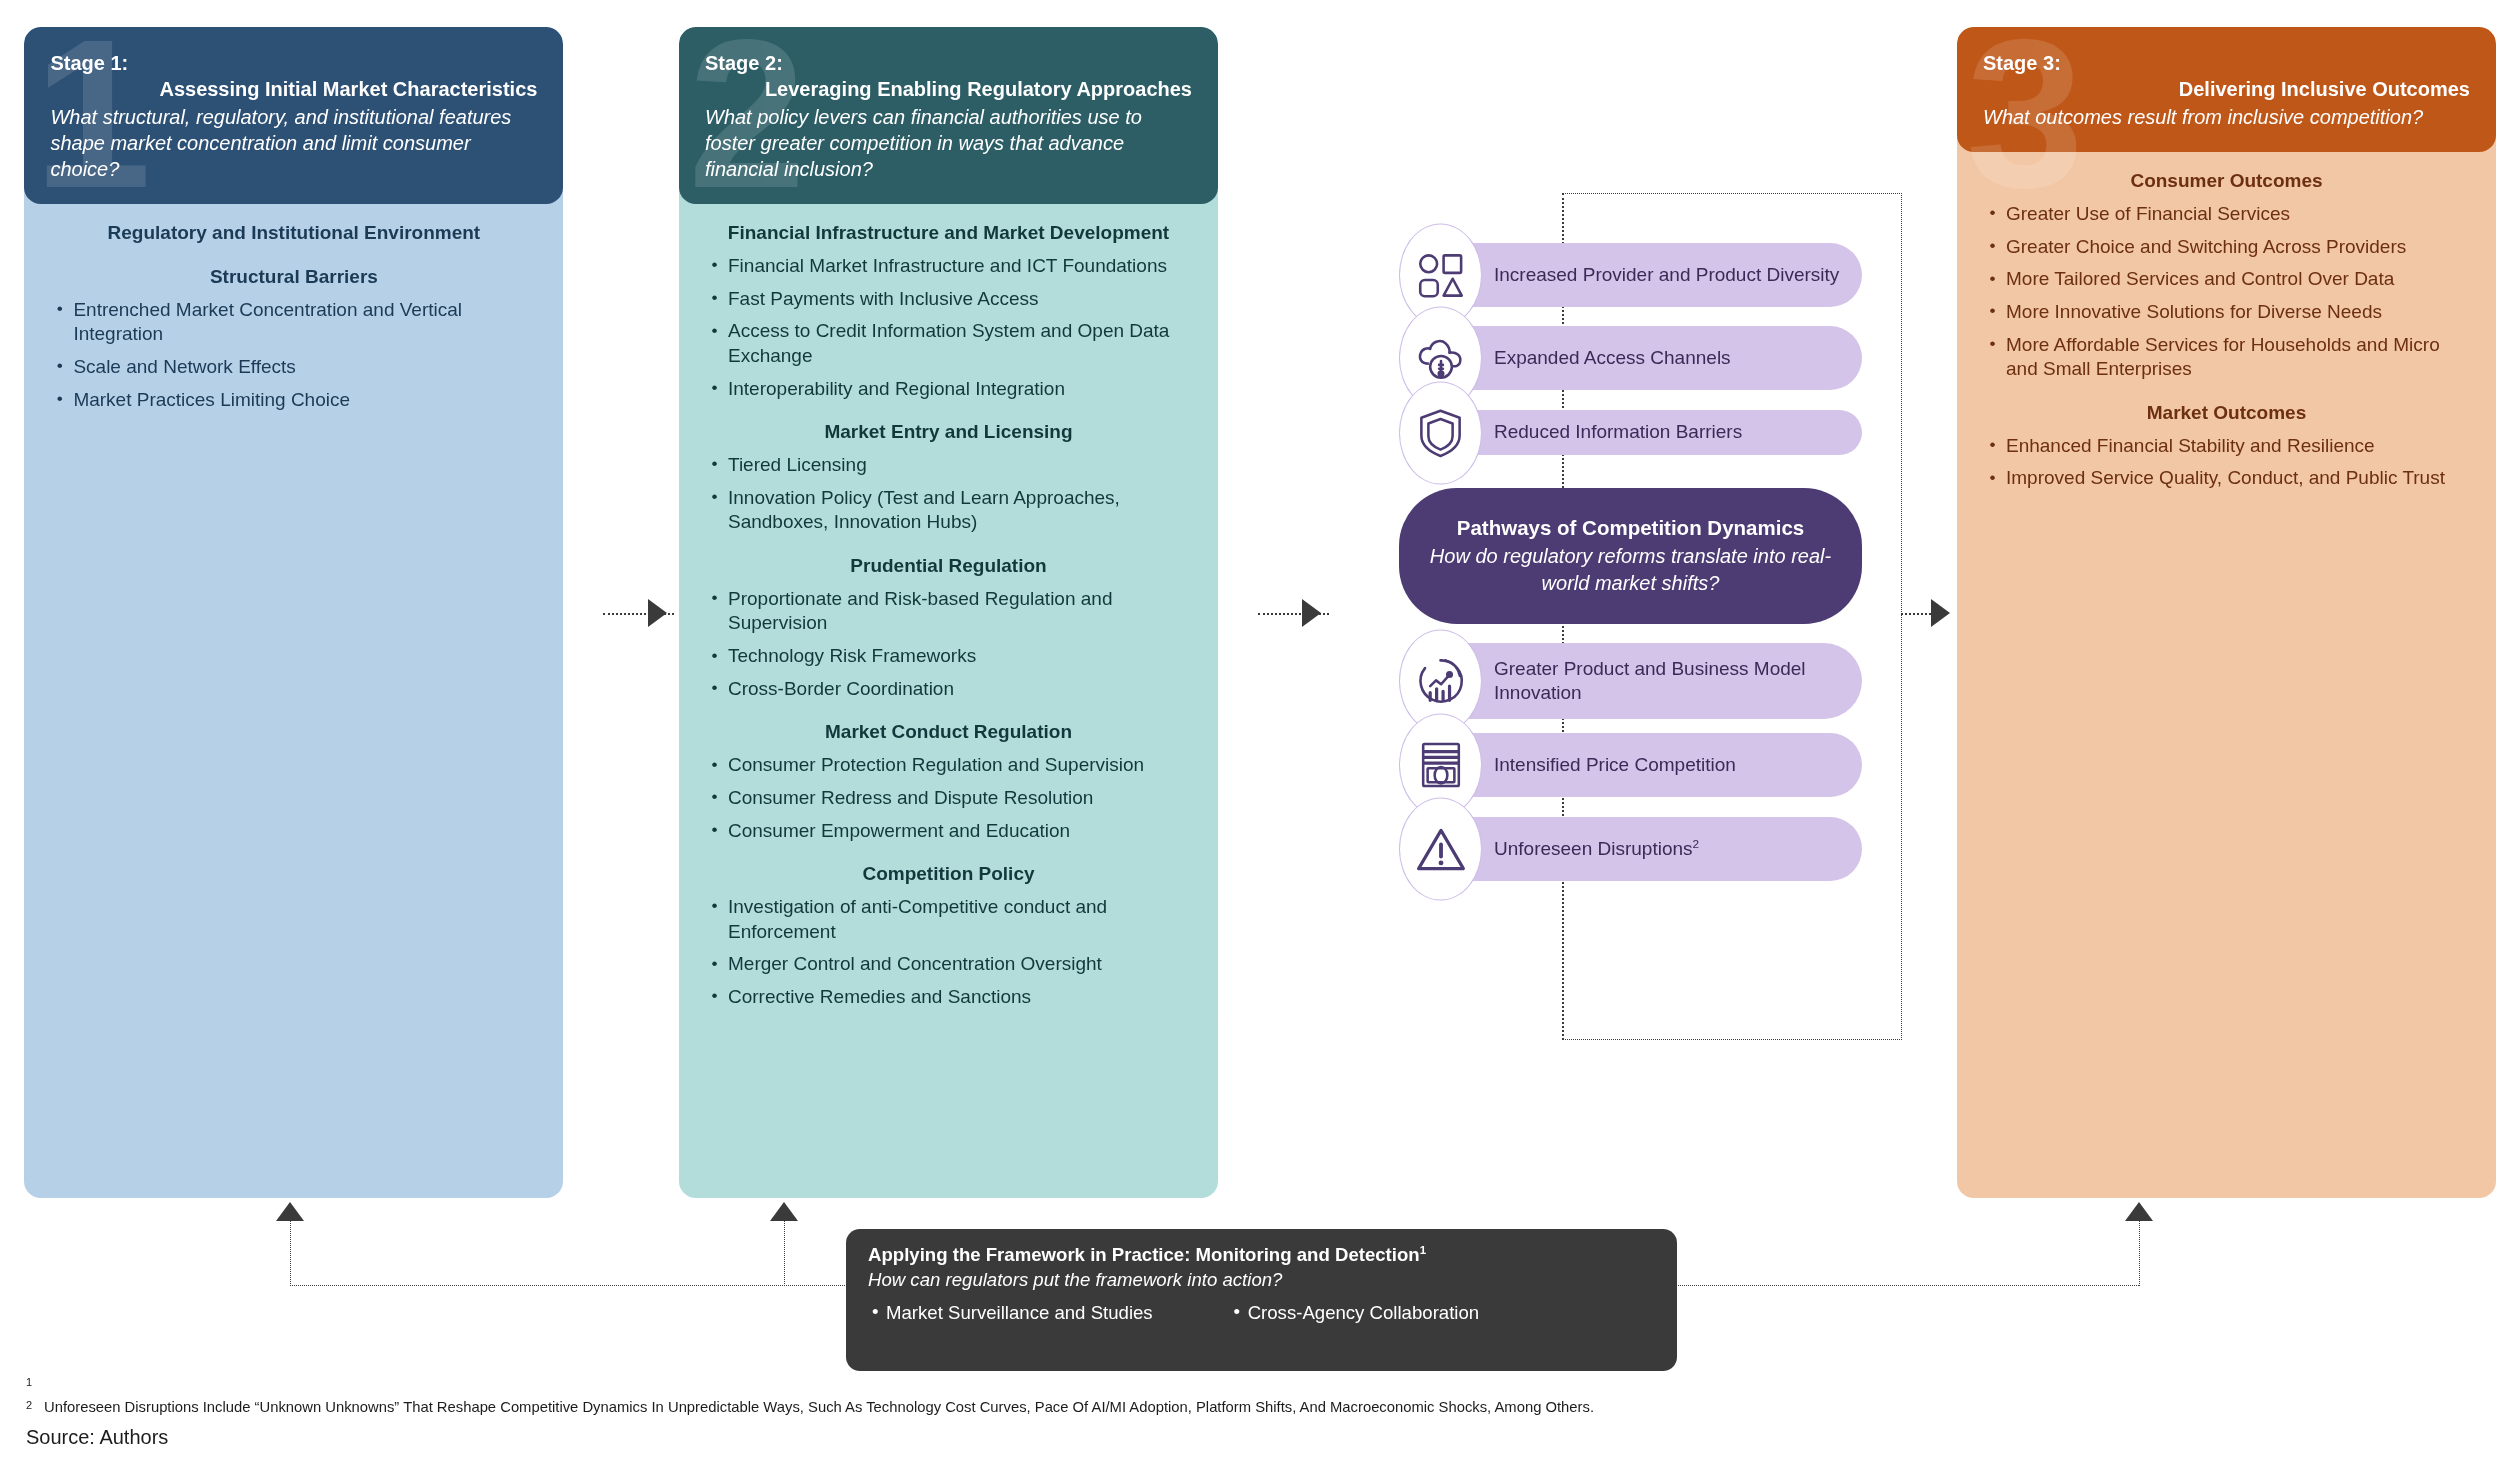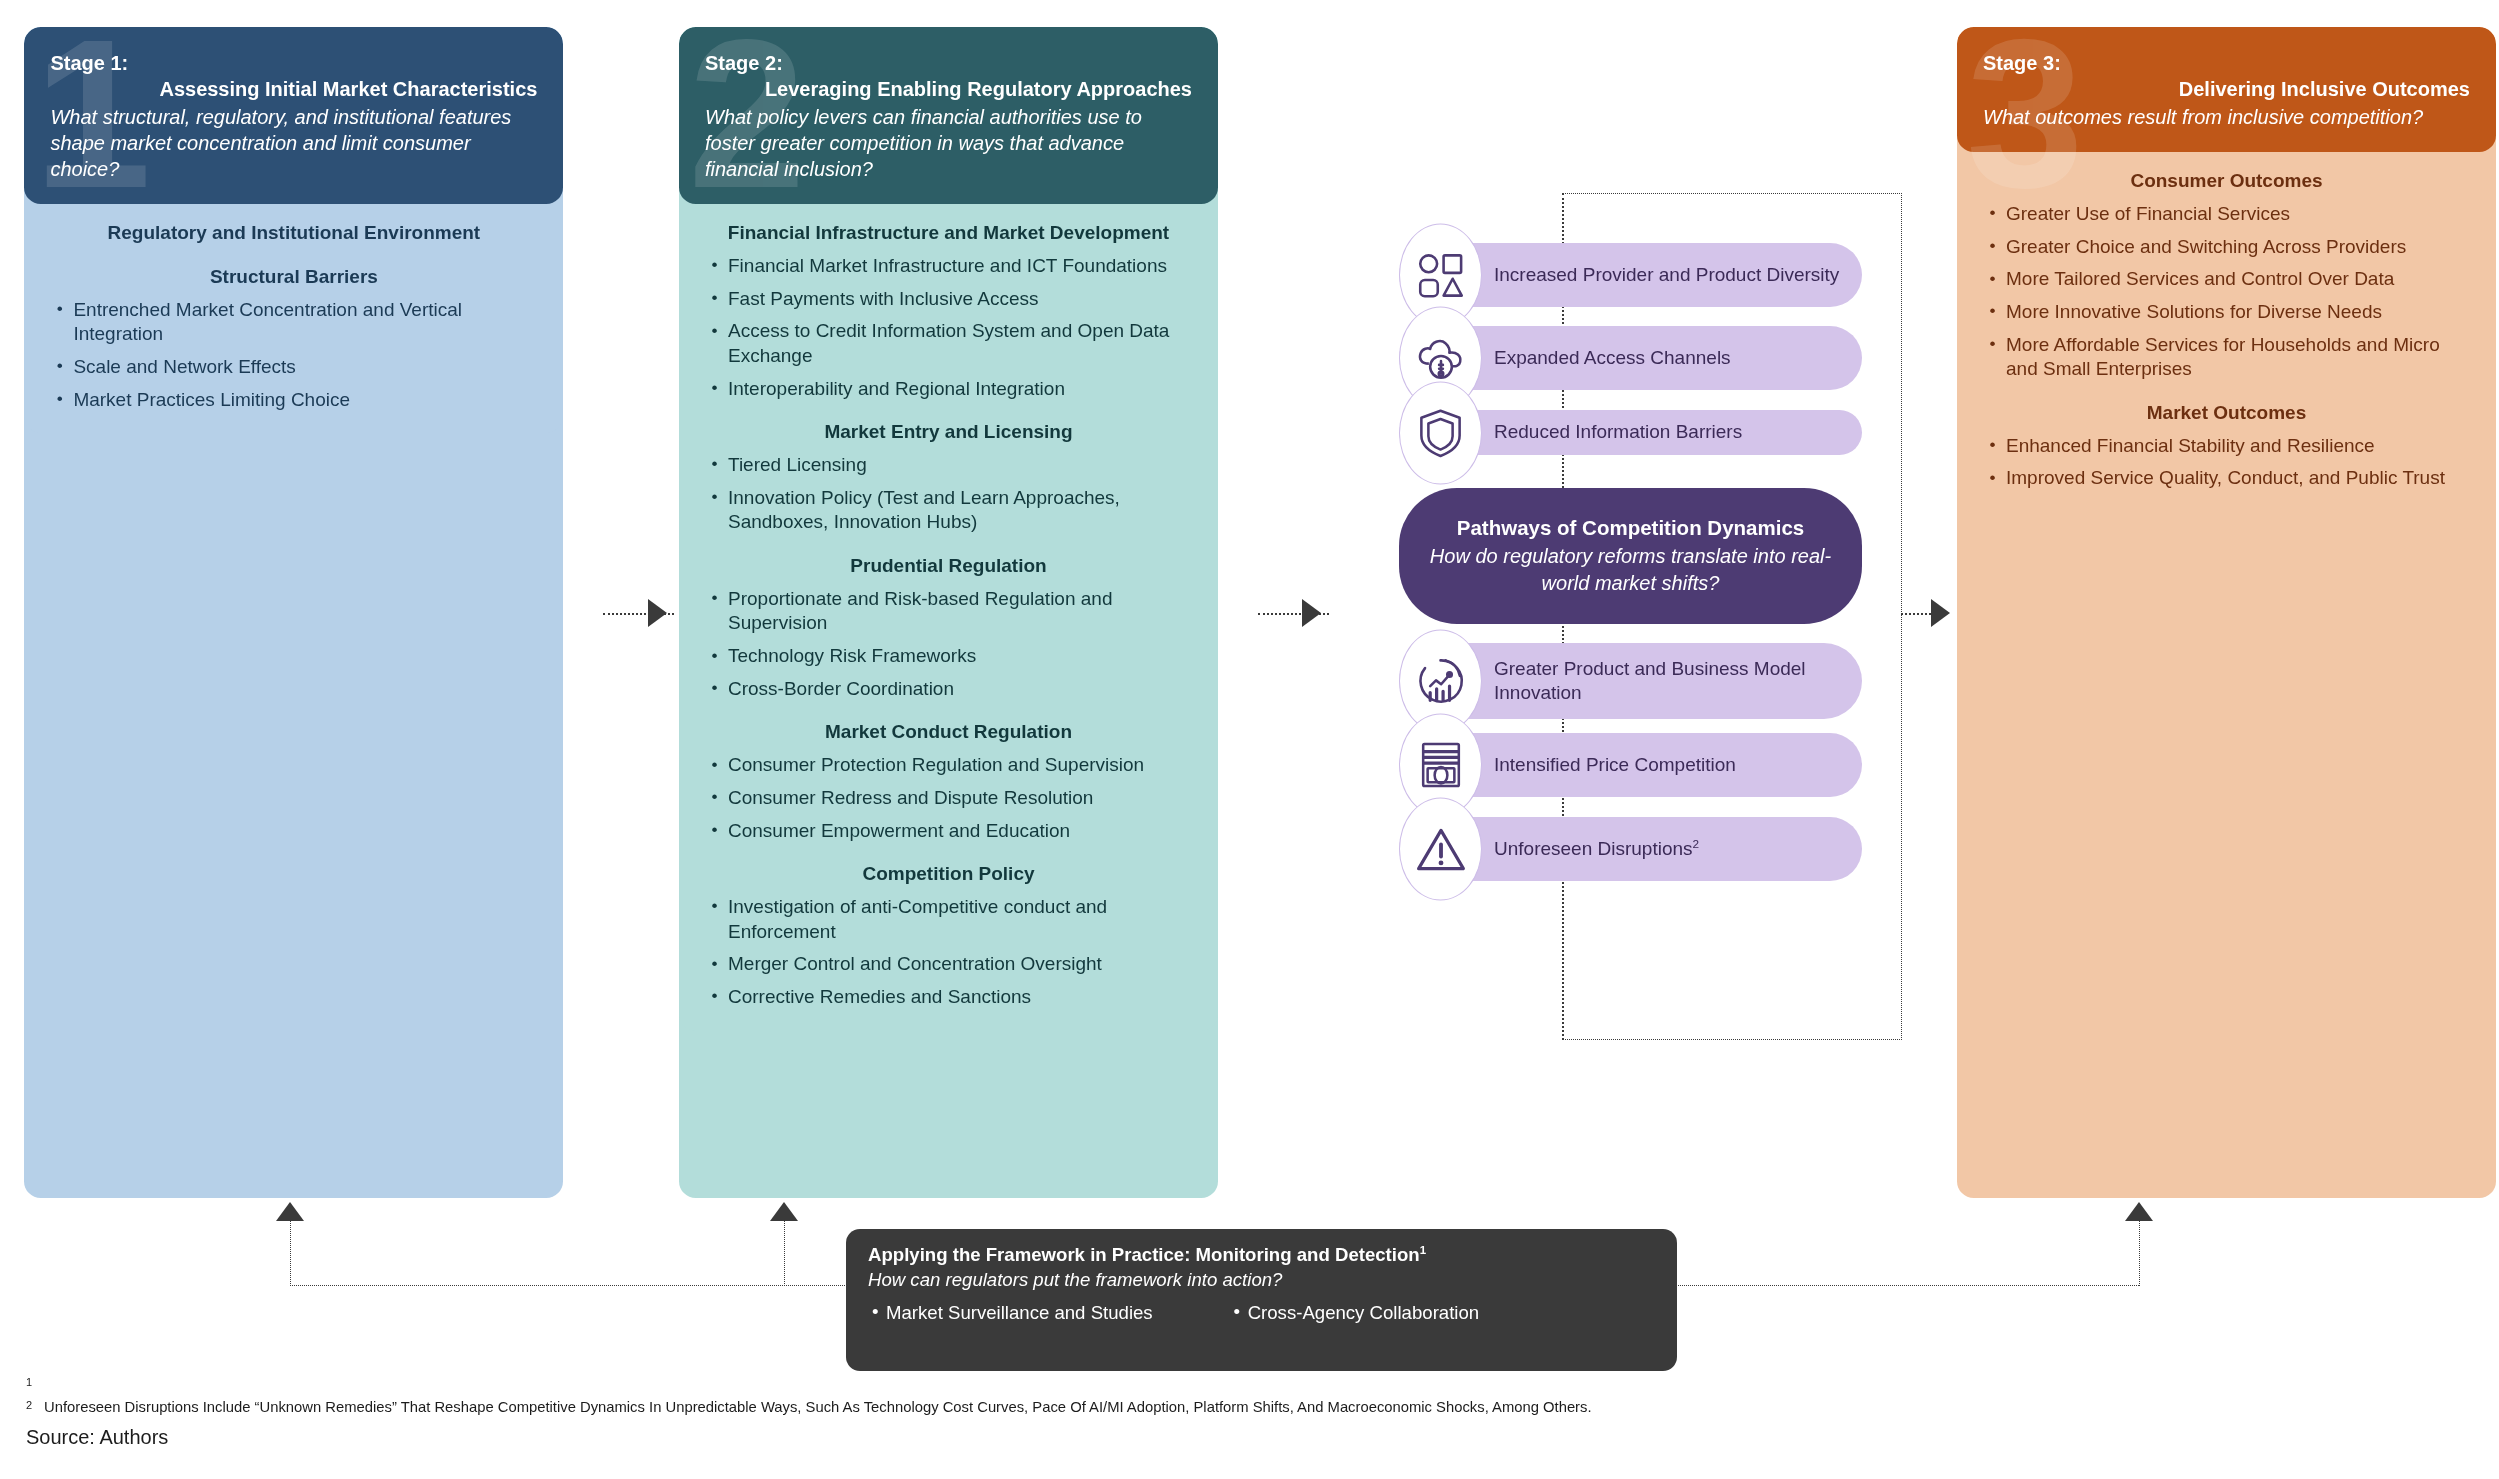--- a/index.html
+++ b/index.html
@@ -318,17 +318,17 @@
     <div class="db-li second">Cross-Agency Collaboration</div>
   </div>
 </div>
 
 <div id="notes">
   <div class="note">
     <div class="sup">1</div>
   </div>
   <div class="note">
     <div class="sup">2</div>
-    <div>Unforeseen Disruptions Include “Unknown Remedies” That Reshape Competitive Dynamics In Unpredictable Ways, Such As Technology Cost Curves, Pace Of AI/MI Adoption, Platform Shifts, And Macroeconomic Shocks, Among Others.</div>
+    <div>Unforeseen Disruptions Include “Unknown Unknowns” That Reshape Competitive Dynamics In Unpredictable Ways, Such As Technology Cost Curves, Pace Of AI/MI Adoption, Platform Shifts, And Macroeconomic Shocks, Among Others.</div>
   </div>
   <div class="src">Source: Authors</div>
 </div>
 
 
 </body></html>

